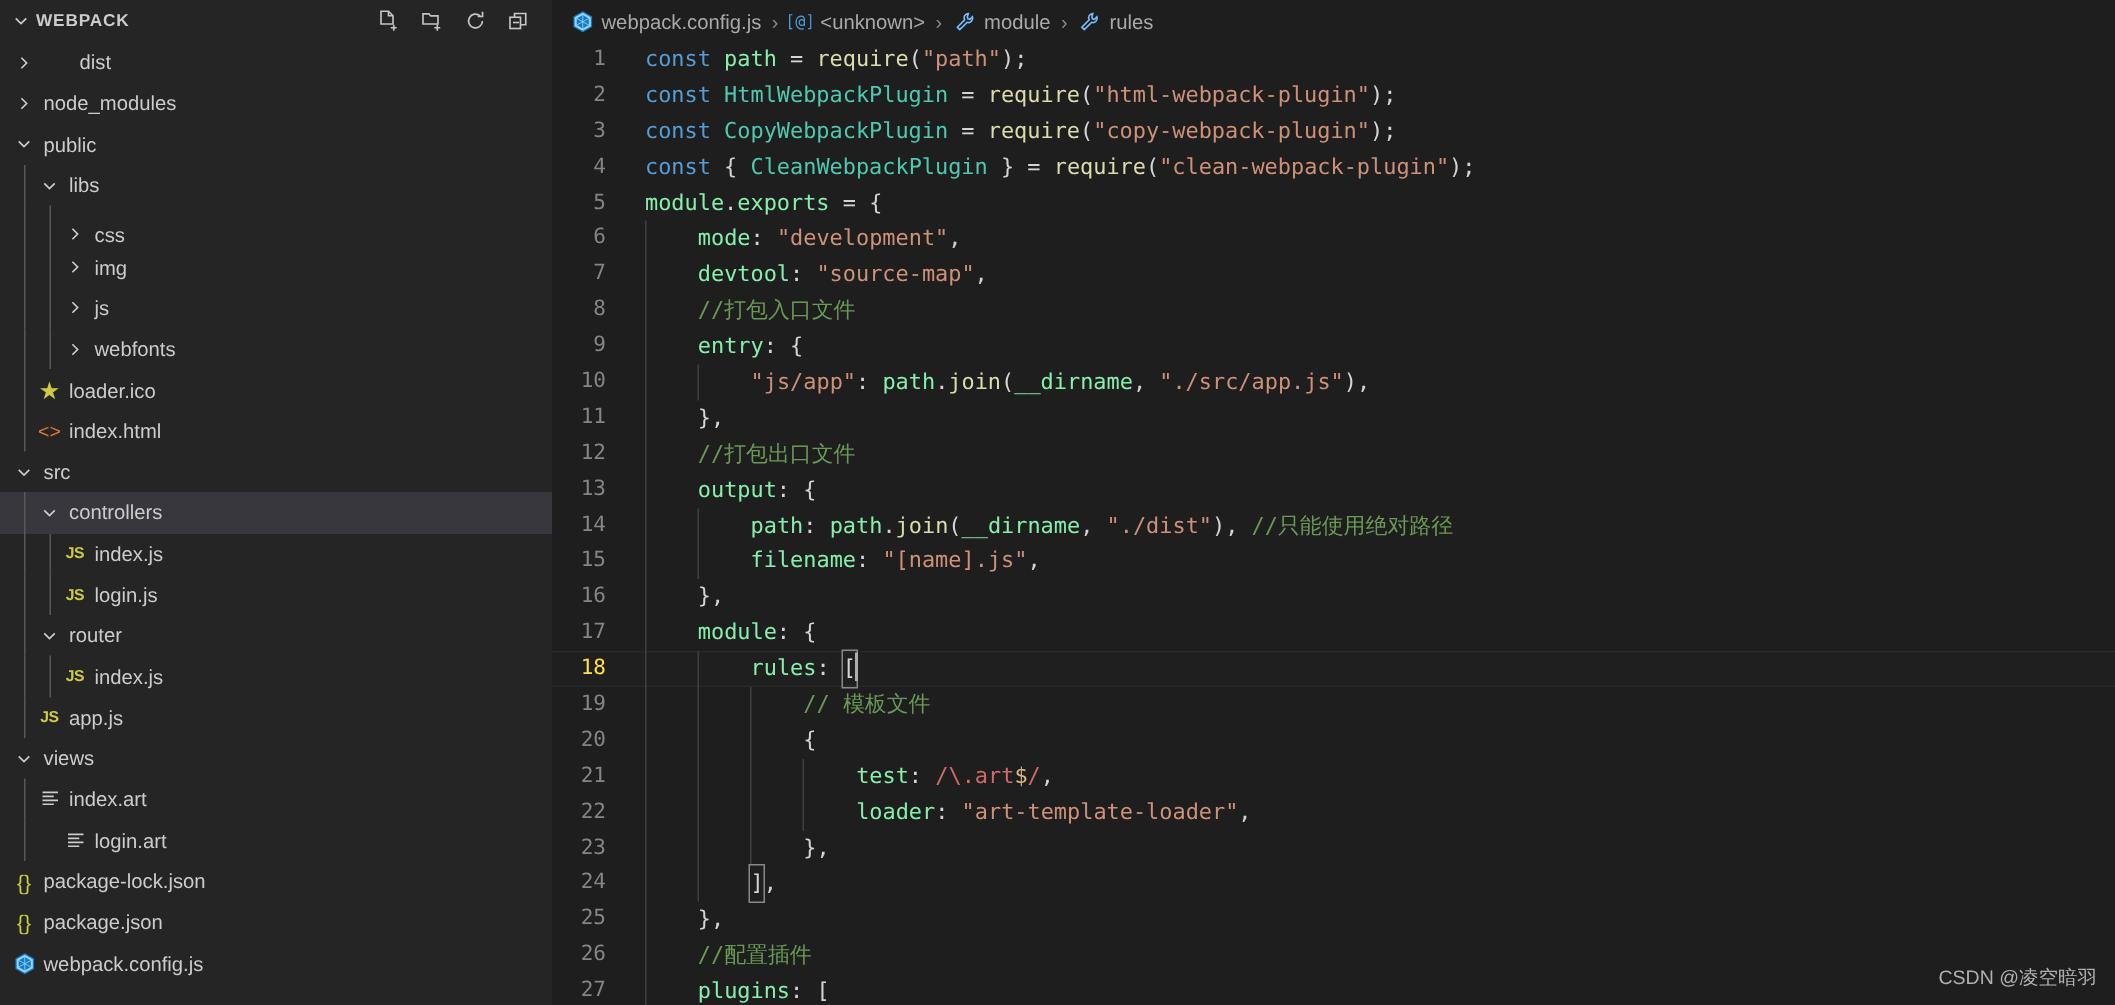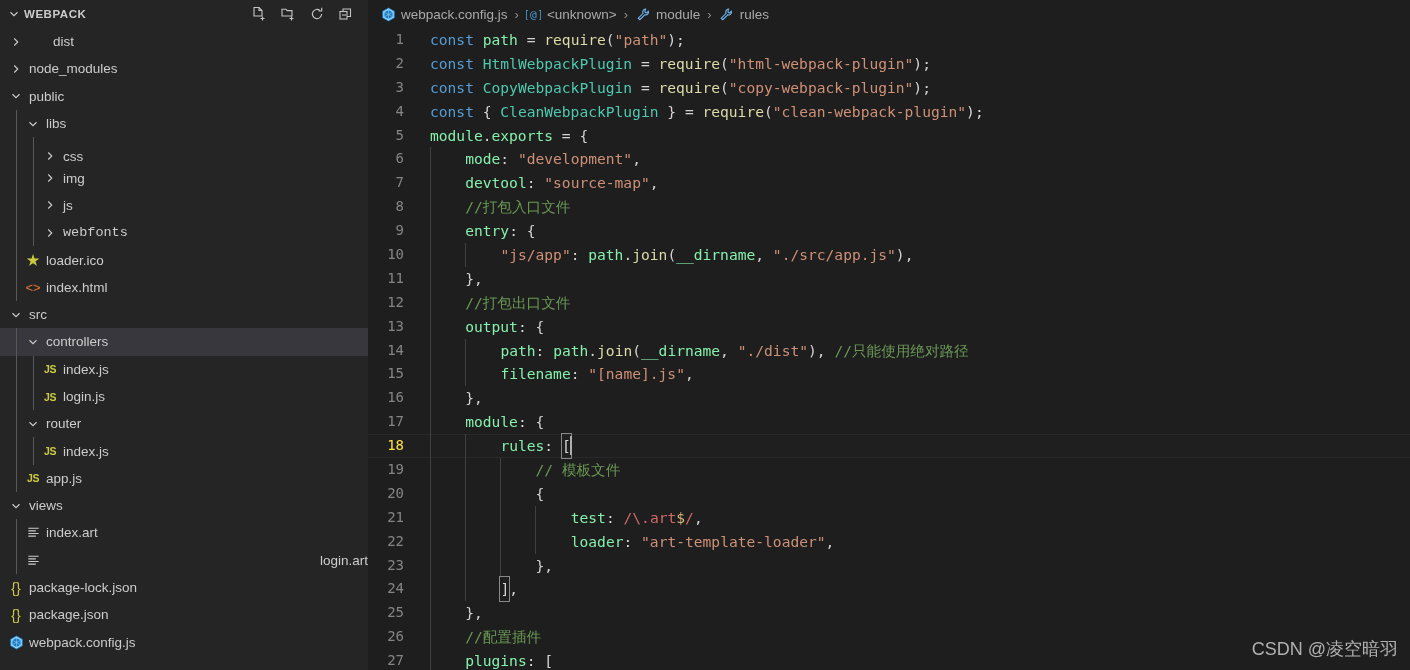--- a/index.html
+++ b/index.html
@@ -120,21 +120,21 @@
     display: inline-block; width: 2px; height: 19px;
     background: #aeafad; vertical-align: -4px;
     margin-left: -1px; margin-right: -1px;
   }
   .brk {
     outline: 1px solid #888; outline-offset: 0px;
     display: inline-block;
   }
   .watermark {
     position: absolute; right: 12px; bottom: 9px;
-    color: #b0b0b0; font-size: 18px;
+    color: #b0b0b0; font-size: 13px;
     font-family: "Liberation Sans", sans-serif;
     pointer-events: none;
   }
 </style>
 </head>
 <body>
 
 <div class="app">
 
   <div class="sidebar">
@@ -231,21 +231,21 @@
         <div class="row" style="padding-left: 42px;">
           <span class="guide" style="left: 16px;"></span>
           <span class="guide" style="left: 33px;"></span>
           <span class="chev">
             <svg width="14" height="14" viewBox="0 0 16 16">
               <path d="M6 4l4 4-4 4" fill="none" stroke="currentColor" stroke-width="1.3"></path>
             </svg>
           </span>
           <span class="label">js</span>
         </div>
-        <div class="row" style="padding-left: 42px; font-family: Liberation Mono, monospace;">
+        <div class="row" style="padding-left: 42px;">
           <span class="guide" style="left: 16px;"></span>
           <span class="guide" style="left: 33px;"></span>
           <span class="chev">
             <svg width="14" height="14" viewBox="0 0 16 16">
               <path d="M6 4l4 4-4 4" fill="none" stroke="currentColor" stroke-width="1.3"></path>
             </svg>
           </span>
           <span class="label">webfonts</span>
         </div>
         <div class="row" style="padding-left: 25px;">
@@ -317,21 +317,21 @@
         </div>
         <div class="row" style="padding-left: 25px;">
           <span class="guide" style="left: 16px;"></span>
           <span class="ficon art">
             <svg width="15" height="15" viewBox="0 0 16 16" stroke="#cccccc" stroke-width="1.2" fill="none">
               <path d="M2.5 3.5h11M2.5 6.3h8M2.5 9.1h11M2.5 11.9h8"></path>
             </svg>
           </span>
           <span class="label">index.art</span>
         </div>
-        <div class="row" style="padding-left: 25px; justify-content: space-between;">
+        <div class="row" style="padding-left: 42px;">
           <span class="guide" style="left: 16px;"></span>
           <span class="ficon art">
             <svg width="15" height="15" viewBox="0 0 16 16" stroke="#cccccc" stroke-width="1.2" fill="none">
               <path d="M2.5 3.5h11M2.5 6.3h8M2.5 9.1h11M2.5 11.9h8"></path>
             </svg>
           </span>
           <span class="label">login.art</span>
         </div>
         <div class="row" style="padding-left: 8px;">
           <span class="ficon json">{}</span>

